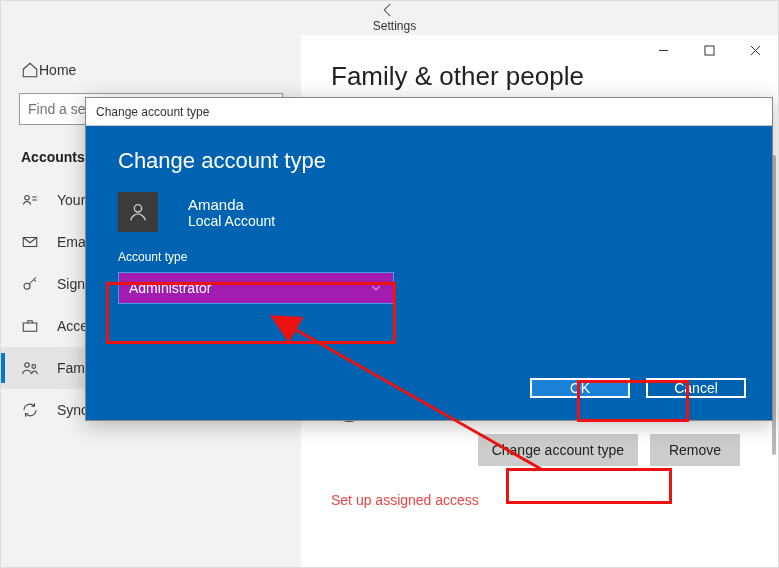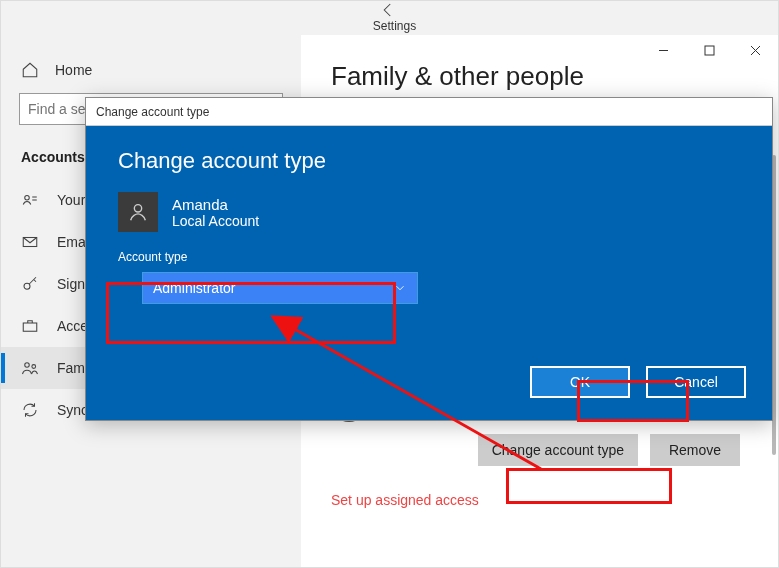--- a/index.html
+++ b/index.html
@@ -8,21 +8,21 @@
     
     .titlebar { height: 34px; background: #f2f2f2; display: flex; align-items: center; padding-left: 10px; flex-direction: column; }
     .titlebar .back { width: 24px; height: 24px; display: flex; align-items: center; justify-content: center; color: #555; margin-right: 14px; }
     .titlebar .title { font-size: 12px; color: #333; }
     .win-controls { margin-left: auto; display: flex; }
     .win-controls div { width: 46px; height: 34px; display: flex; align-items: center; justify-content: center; color: #555; }
     
     
     .main { display: flex; height: calc(100% - 34px); }
     .sidebar { width: 300px; background: #f2f2f2; padding: 18px 0 0 0; }
-    .home-row { display: flex; align-items: center; padding: 8px 20px 14px 20px; gap: 16px; }
+    .home-row { display: flex; align-items: center; padding: 8px 20px 14px 20px; gap: 0; }
     .home-row .lbl { font-size: 14px; color: #333; }
     .search-box { margin: 0 18px 18px 18px; border: 1px solid #999; background: #fff; height: 32px; display: flex; align-items: center; padding: 0 8px; }
     .search-box input { border: none; outline: none; font-size: 14px; width: 100%; background: transparent; }
     .section-title { font-weight: 600; font-size: 14px; padding: 6px 20px 14px 20px; color: #222; }
     .nav-item { display: flex; align-items: center; padding: 12px 20px; gap: 18px; font-size: 14px; color: #333; position: relative; }
     .nav-item .lbl { white-space: nowrap; overflow: hidden; text-overflow: ellipsis; }
     .nav-item.active::before { content:''; position: absolute; left: 0; top: 6px; bottom: 6px; width: 4px; background: #0078d7; }
     .nav-item.active { background: #e4e4e4; }
     
     .content { flex: 1; padding: 26px 30px; position: relative; }
@@ -35,28 +35,28 @@
     .vscroll { position: absolute; right: 2px; top: 120px; width: 4px; height: 300px; background: #b8b8b8; border-radius: 2px; }
     
     
     .red-box { border: 3px solid #e11; position: absolute; pointer-events: none; }
     
     
     .dialog { position: absolute; left: 84px; top: 96px; width: 688px; height: 324px; background: #fff; box-shadow: 0 4px 20px rgba(0,0,0,.25); border: 1px solid #888; }
     .dialog-title { height: 28px; display: flex; align-items: center; padding: 0 10px; font-size: 12px; color: #333; background: #fff; border-bottom: 1px solid #ccc; }
     .dialog-body { background: #0063b1; color: #fff; height: calc(100% - 28px); padding: 22px 32px; position: relative; }
     .dialog-body h2 { font-weight: 400; font-size: 22px; margin-bottom: 18px; }
-    .user-row { display: flex; align-items: center; gap: 14px; margin-bottom: 18px; }
+    .user-row { display: flex; align-items: center; gap: 30px; margin-bottom: 18px; }
     .avatar { width: 40px; height: 40px; background: #3b3b3b; display: flex; align-items: center; justify-content: center; }
     .user-meta .uname { font-size: 15px; }
     .user-meta .utype { font-size: 14px; }
     .field-label { font-size: 12px; margin-bottom: 8px; }
-    .selectbox { width: 276px; height: 32px; background: #3b82f6; border: 1px solid #3f9de0; display: flex; align-items: center; justify-content: space-between; padding: 0 10px; font-size: 14px; margin-left: 24px; }
+    .selectbox { width: 276px; height: 32px; background: #a21caf; border: 1px solid #3f9de0; display: flex; align-items: center; justify-content: space-between; padding: 0 10px; font-size: 14px; }
     .dialog-btns { position: absolute; right: 26px; bottom: 22px; display: flex; gap: 16px; }
-    .dlg-btn { width: 100px; height: 32px; border: 2px solid #fff; background: transparent; color: #fff; font-size: 14px; display: flex; align-items: center; justify-content: center; }
+    .dlg-btn { width: 100px; height: 20px; border: 2px solid #fff; background: transparent; color: #fff; font-size: 14px; display: flex; align-items: center; justify-content: center; }
     .dlg-btn.primary { background: #1b81d6; border-color: #fff; }
     
     .arrow-svg { position: absolute; pointer-events: none; }
     
     .icon-svg { width: 18px; height: 18px; flex-shrink: 0; }
     .icon-svg path, .icon-svg circle, .icon-svg rect, .icon-svg line, .icon-svg polyline { stroke: #444; stroke-width: 1.4; fill: none; }
   </style>
 </head>
 <body>
 

